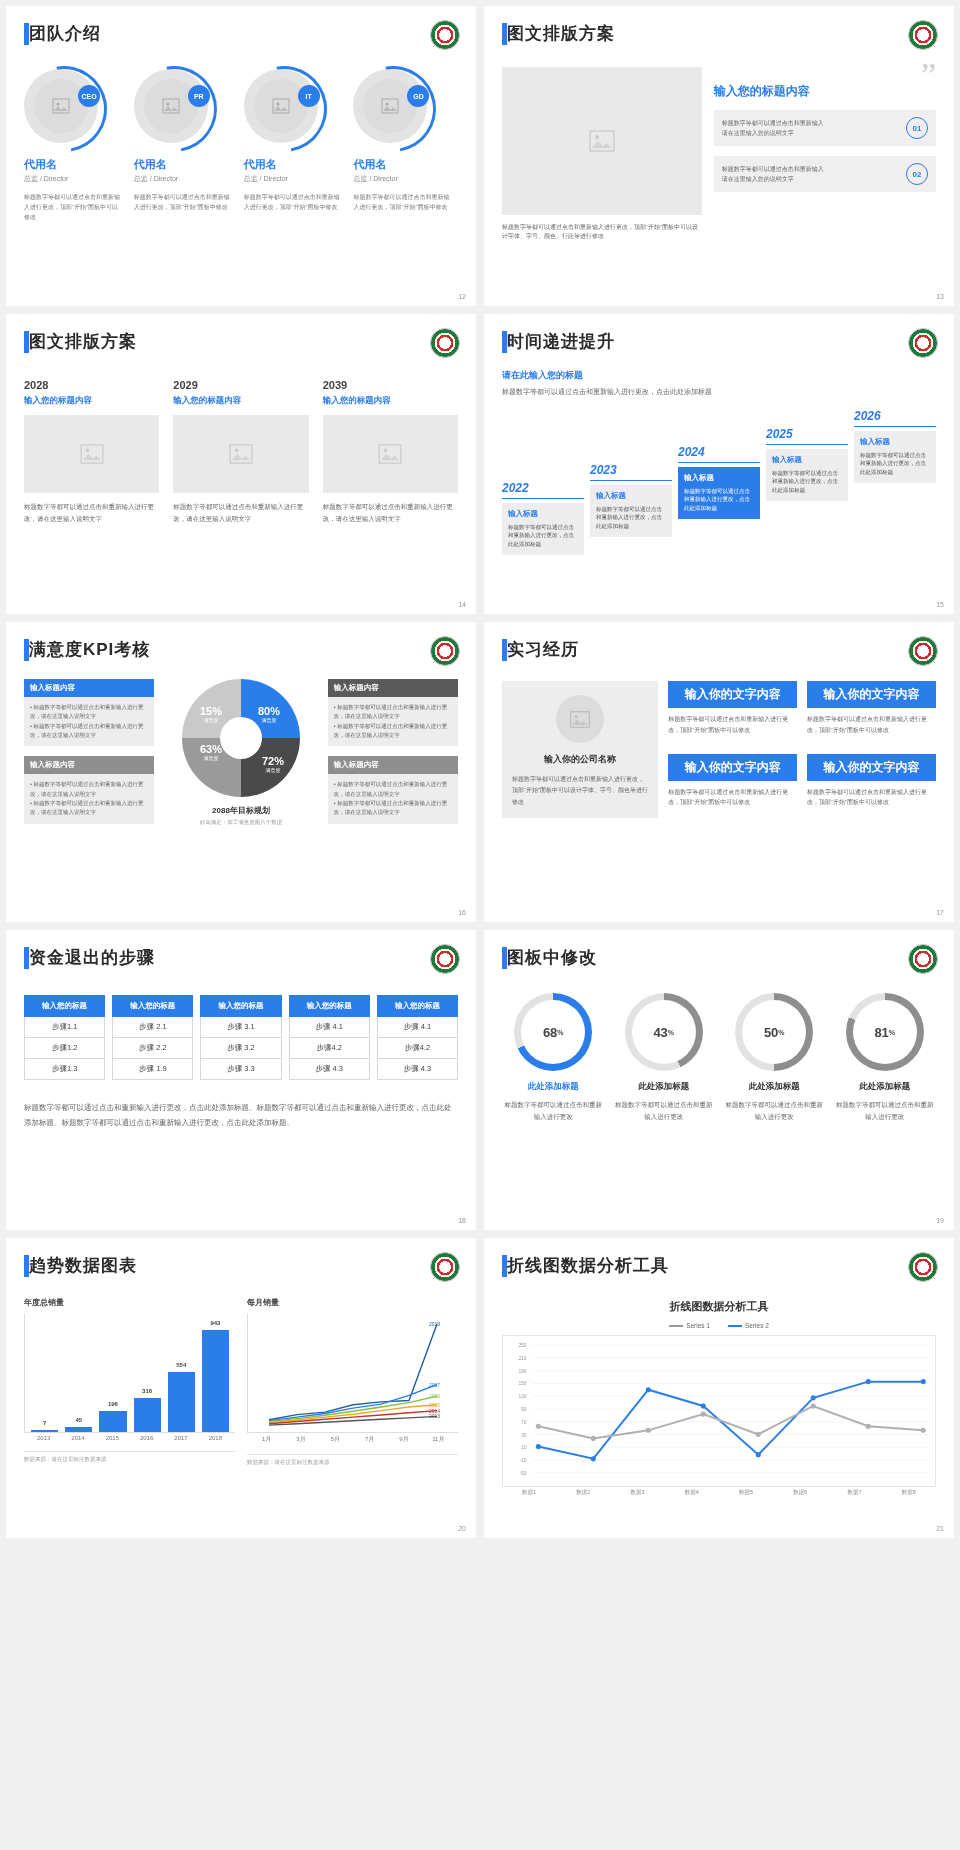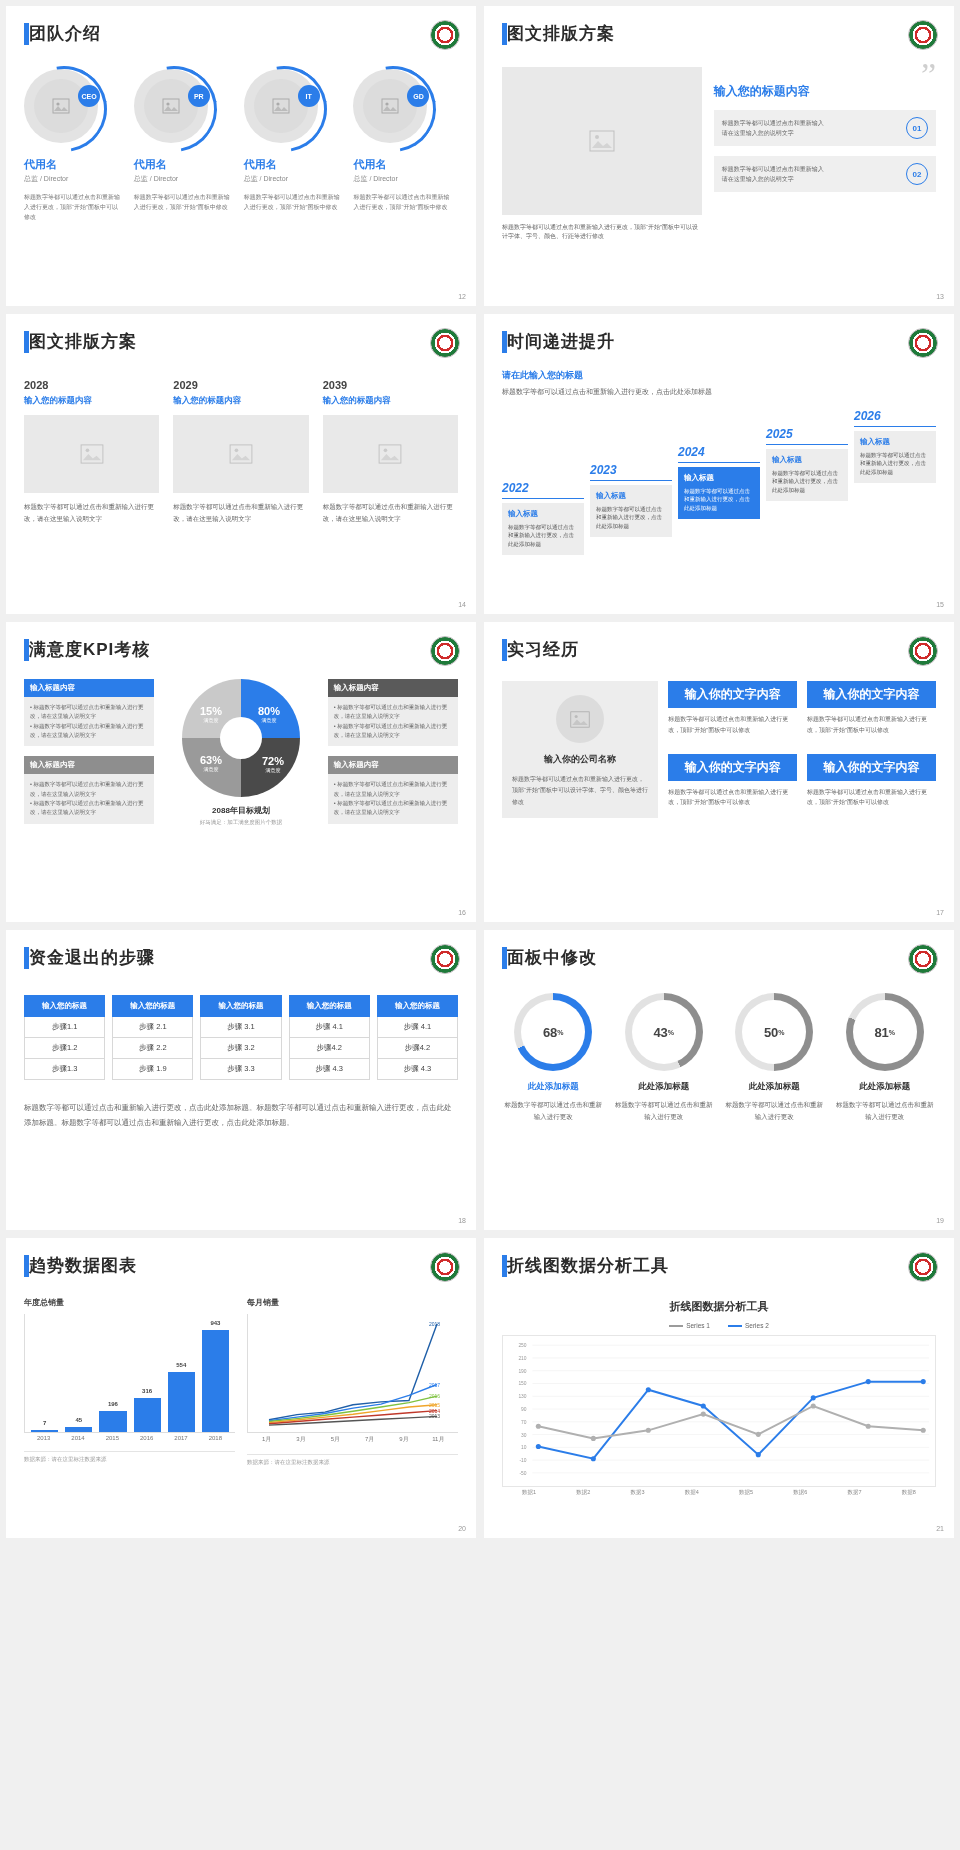--- a/index.html
+++ b/index.html
@@ -71,21 +71,21 @@
   .s16 .side{width:30%;}
   .kbox{margin-bottom:10px;}
   .khead{font-size:7.5px;padding:4px 6px;font-weight:bold;}
   .kbody{background:#ededed;padding:6px;font-size:5.5px;color:#666;line-height:1.7;}
   .s16 .mid{flex:1;display:flex;flex-direction:column;align-items:center;justify-content:flex-start;position:relative;}
   .donut{width:118px;height:118px;border-radius:50%;position:relative;
      background:conic-gradient(#2b7de9 0 25%, #4a4a4a 25% 50%, #9a9a9a 50% 75%, #c9c9c9 75% 100%);}
   .donut .hole{position:absolute;left:50%;top:50%;transform:translate(-50%,-50%);width:42px;height:42px;border-radius:50%;background:#fff;}
   .q{position:absolute;font-size:11px;font-weight:bold;color:#fff;text-align:center;}
   .q small{display:block;font-size:5px;font-weight:normal;}
-  .q1{left:18px;top:26px;} .q2{right:20px;top:26px;} .q3{left:18px;bottom:25px;} .q4{right:16px;bottom:24px;}
+  .q1{left:18px;top:26px;} .q2{right:20px;top:26px;} .q3{left:18px;bottom:36px;} .q4{right:16px;bottom:24px;}
   .plan{font-size:8px;font-weight:bold;color:#333;margin-top:8px;}
   .plan2{font-size:5.5px;color:#999;margin-top:3px;}
 
   
   .s17{display:flex;gap:10px;margin-top:20px;}
   .s17 .card{width:36%;background:#ededed;padding:10px;box-sizing:border-box;}
   .s17 .ic{width:48px;height:48px;border-radius:50%;background:#dcdcdc;margin:4px auto 10px;display:flex;align-items:center;justify-content:center;}
   .s17 .cname{font-size:9px;font-weight:bold;text-align:center;color:#333;}
   .s17 .ctext{font-size:6px;color:#666;line-height:1.9;margin-top:8px;}
   .s17 .grid{flex:1;display:grid;grid-template-columns:1fr 1fr;gap:8px 10px;}
@@ -486,21 +486,21 @@
         <div class="sc">步骤 4.3</div>
       </div>
     </div>
     <div class="s18p">标题数字等都可以通过点击和重新输入进行更改，点击此处添加标题。标题数字等都可以通过点击和重新输入进行更改，点击此处添加标题。标题数字等都可以通过点击和重新输入进行更改，点击此处添加标题。</div>
     <div class="pg">18</div>
   </div>
 
   <div class="slide">
     <div class="title-row">
       <span class="tbar"></span>
-      <span class="stitle">面板中修改</span>
+      <span class="stitle">图板中修改</span>
     </div>
     <div class="logo"></div>
     <div class="rings">
       <div class="rcol">
         <div class="ringw" id="r19_0" style="background: conic-gradient(rgb(43, 125, 233) 0deg, rgb(43, 125, 233) 245deg, rgb(226, 226, 226) 245deg, rgb(226, 226, 226) 360deg);">
           <div class="hole2">
               <span>68</span>
               <sub>%</sub>
             </div>
         </div>

